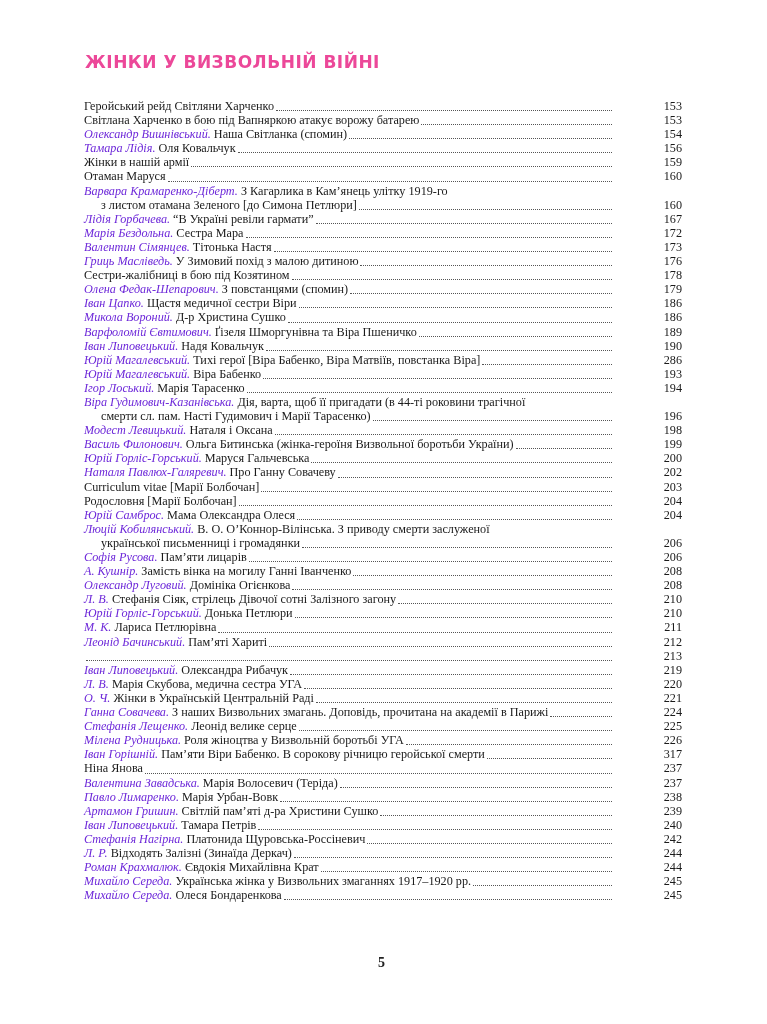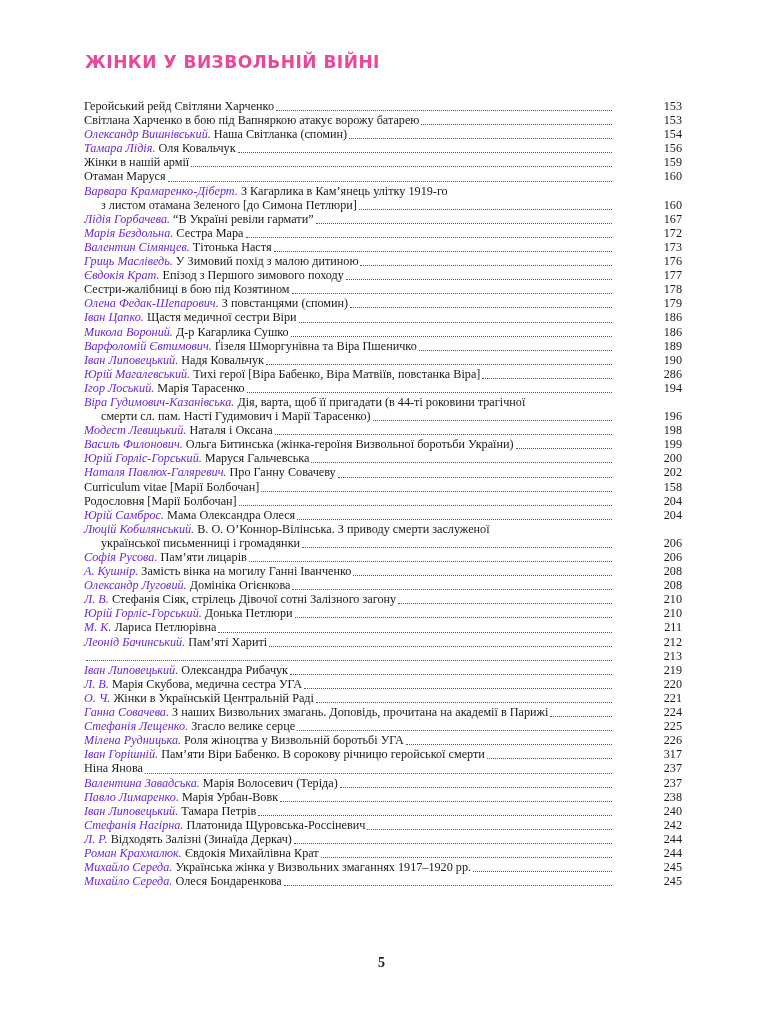--- a/index.html
+++ b/index.html
@@ -101,27 +101,20 @@
     </li>
     <li>
       <div class="line">
         <span><span class="author">Гриць Масліведь.</span> <span class="title">У Зимовий похід з малою дитиною</span></span>
         <span class="leader"></span>
         <span class="page">176</span>
       </div>
     </li>
     <li>
       <div class="line">
-        <span><span class="author">Євдокія Крат.</span> <span class="title">Епізод з Першого зимового походу</span></span>
-        <span class="leader"></span>
-        <span class="page">177</span>
-      </div>
-    </li>
-    <li>
-      <div class="line">
         <span><span class="title">Сестри-жалібниці в бою під Козятином</span></span>
         <span class="leader"></span>
         <span class="page">178</span>
       </div>
     </li>
     <li>
       <div class="line">
         <span><span class="author">Олена Федак-Шепарович.</span> <span class="title">З повстанцями (спомин)</span></span>
         <span class="leader"></span>
         <span class="page">179</span>
@@ -129,21 +122,21 @@
     </li>
     <li>
       <div class="line">
         <span><span class="author">Іван Цапко.</span> <span class="title">Щастя медичної сестри Віри</span></span>
         <span class="leader"></span>
         <span class="page">186</span>
       </div>
     </li>
     <li>
       <div class="line">
-        <span><span class="author">Микола Вороний.</span> <span class="title">Д-р Кагарлика Сушко</span></span>
+        <span><span class="author">Микола Вороний.</span> <span class="title">Д-р Христина Сушко</span></span>
         <span class="leader"></span>
         <span class="page">186</span>
       </div>
     </li>
     <li>
       <div class="line">
         <span><span class="author">Варфоломій Євтимович.</span> <span class="title">Ґізеля Шморгунівна та Віра Пшеничко</span></span>
         <span class="leader"></span>
         <span class="page">189</span>
       </div>
@@ -153,20 +146,27 @@
         <span><span class="author">Іван Липовецький.</span> <span class="title">Надя Ковальчук</span></span>
         <span class="leader"></span>
         <span class="page">190</span>
       </div>
     </li>
     <li>
       <div class="line">
         <span><span class="author">Юрій Магалевський.</span> <span class="title">Тихі герої [Віра Бабенко, Віра Матвіїв, повстанка Віра]</span></span>
         <span class="leader"></span>
         <span class="page">286</span>
+      </div>
+    </li>
+    <li>
+      <div class="line">
+        <span><span class="author">Юрій Магалевський.</span> <span class="title">Віра Бабенко</span></span>
+        <span class="leader"></span>
+        <span class="page">193</span>
       </div>
     </li>
     <li>
       <div class="line">
         <span><span class="author">Ігор Лоський.</span> <span class="title">Марія Тарасенко</span></span>
         <span class="leader"></span>
         <span class="page">194</span>
       </div>
     </li>
     <li>
@@ -202,21 +202,21 @@
       <div class="line">
         <span><span class="author">Наталя Павлюх-Галяревич.</span> <span class="title">Про Ганну Совачеву</span></span>
         <span class="leader"></span>
         <span class="page">202</span>
       </div>
     </li>
     <li>
       <div class="line">
         <span><span class="title">Curriculum vitae [Марії Болбочан]</span></span>
         <span class="leader"></span>
-        <span class="page">158</span>
+        <span class="page">203</span>
       </div>
     </li>
     <li>
       <div class="line">
         <span><span class="title">Родословня [Марії Болбочан]</span></span>
         <span class="leader"></span>
         <span class="page">204</span>
       </div>
     </li>
     <li>
@@ -312,21 +312,21 @@
     </li>
     <li>
       <div class="line">
         <span><span class="author">Ганна Совачева.</span> <span class="title">З наших Визвольних змагань. Доповідь, прочитана на академії в Парижі</span></span>
         <span class="leader"></span>
         <span class="page">224</span>
       </div>
     </li>
     <li>
       <div class="line">
-        <span><span class="author">Стефанія Лещенко.</span> <span class="title">Згасло велике серце</span></span>
+        <span><span class="author">Стефанія Лещенко.</span> <span class="title">Леонід велике серце</span></span>
         <span class="leader"></span>
         <span class="page">225</span>
       </div>
     </li>
     <li>
       <div class="line">
         <span><span class="author">Мілена Рудницька.</span> <span class="title">Роля жіноцтва у Визвольній боротьбі УГА</span></span>
         <span class="leader"></span>
         <span class="page">226</span>
       </div>
@@ -350,20 +350,27 @@
         <span><span class="author">Валентина Завадська.</span> <span class="title">Марія Волосевич (Теріда)</span></span>
         <span class="leader"></span>
         <span class="page">237</span>
       </div>
     </li>
     <li>
       <div class="line">
         <span><span class="author">Павло Лимаренко.</span> <span class="title">Марія Урбан-Вовк</span></span>
         <span class="leader"></span>
         <span class="page">238</span>
+      </div>
+    </li>
+    <li>
+      <div class="line">
+        <span><span class="author">Артамон Гришин.</span> <span class="title">Світлій пам’яті д-ра Христини Сушко</span></span>
+        <span class="leader"></span>
+        <span class="page">239</span>
       </div>
     </li>
     <li>
       <div class="line">
         <span><span class="author">Іван Липовецький.</span> <span class="title">Тамара Петрів</span></span>
         <span class="leader"></span>
         <span class="page">240</span>
       </div>
     </li>
     <li>

